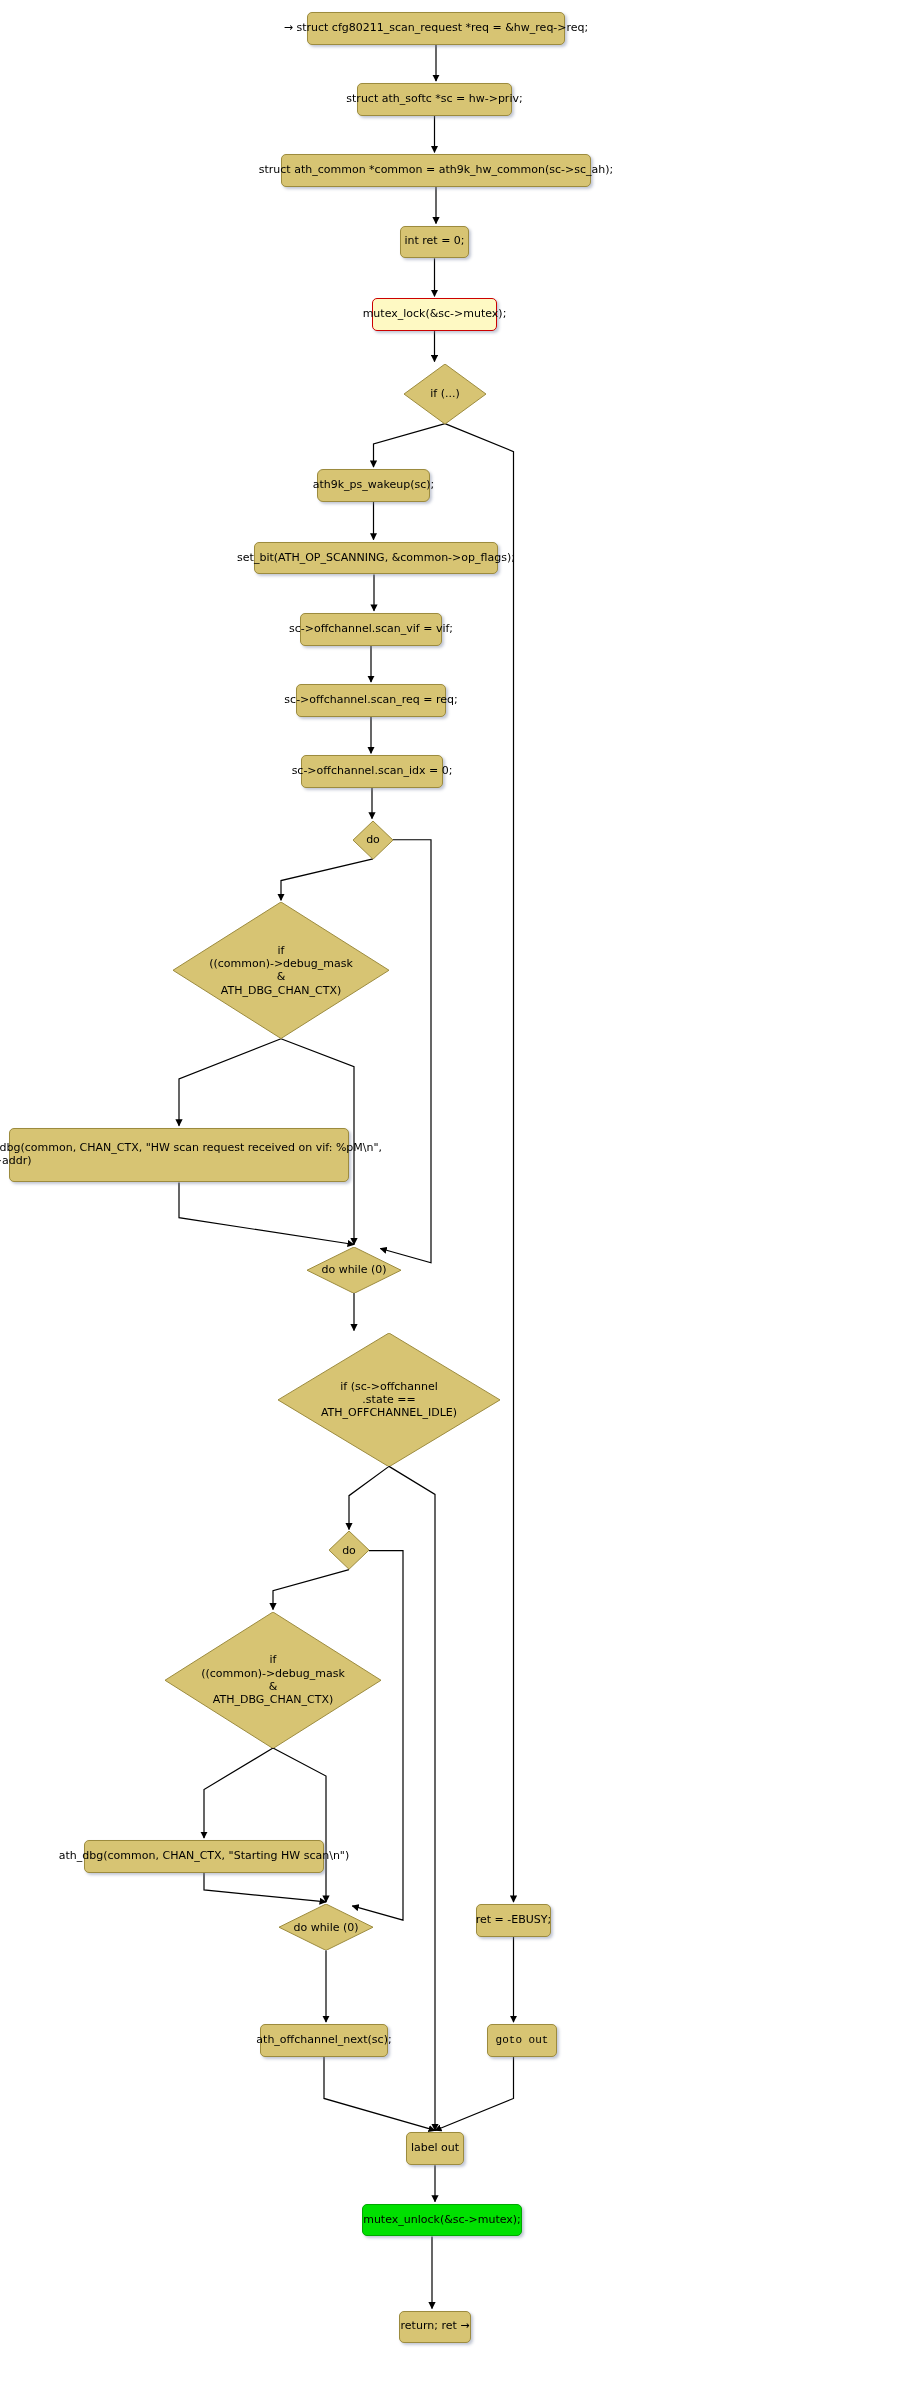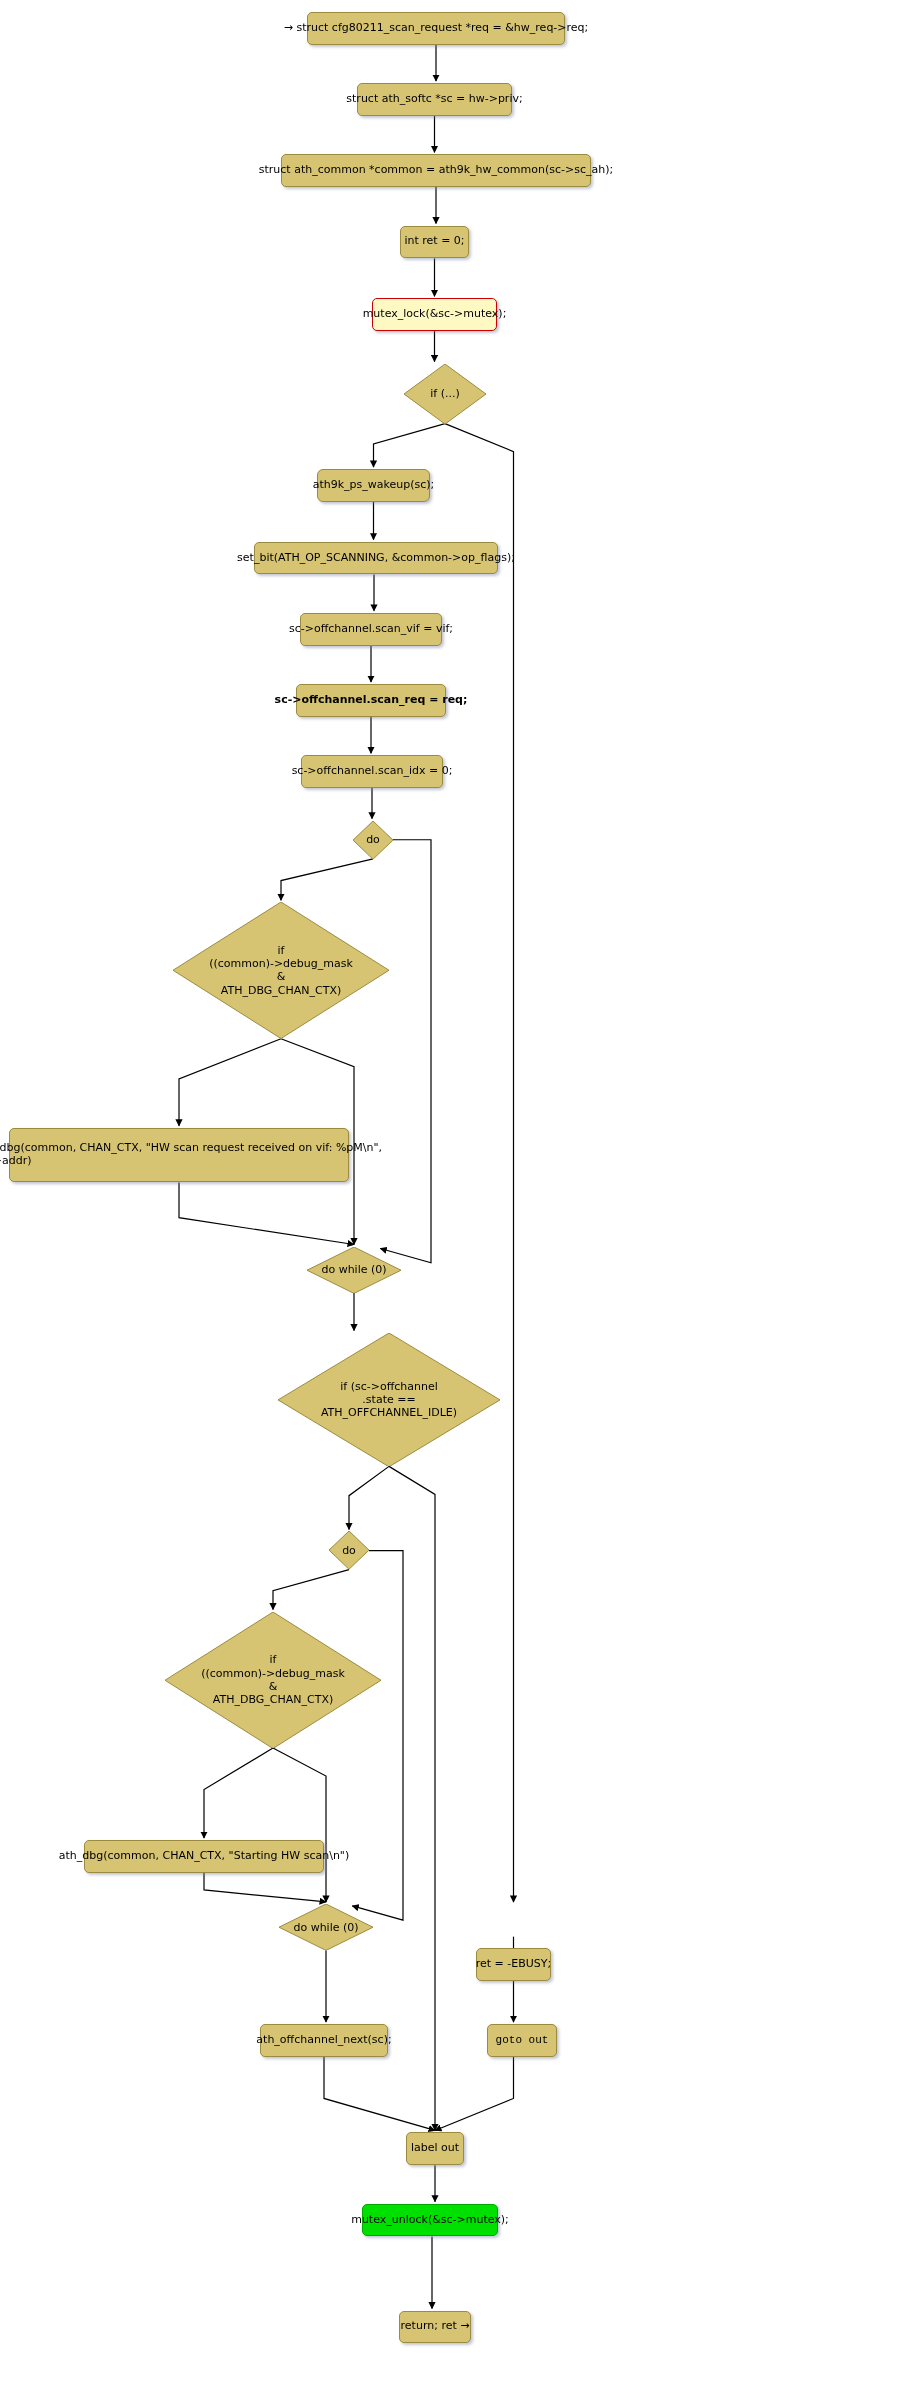--- a/index.html
+++ b/index.html
@@ -128,21 +128,21 @@
       <div class="node rect red" style="left: 372px; top: 298.274px; width: 125px; height: 32.7656px;">mutex_lock(&amp;sc-&gt;mutex);</div>
       <div class="dwrap" style="left: 404px; top: 363.568px; width: 82px; height: 60.0703px;">
         <svg class="dia" viewBox="0 0 82 60.07032098765433" preserveAspectRatio="none">
           <polygon points="41,0 82,30.035160493827163 41,60.07032098765433 0,30.035160493827163" fill="#d7c473" stroke="#9c8b3e" stroke-width="1"></polygon>
         </svg>
         <div class="dlabel">if (...)</div>
       </div>
       <div class="node rect" style="left: 317px; top: 468.928px; width: 113px; height: 32.7656px; border-radius: 6px;">ath9k_ps_wakeup(sc);</div>
       <div class="node rect" style="left: 254px; top: 541.642px; width: 244px; height: 32.7656px;">set_bit(ATH_OP_SCANNING, &amp;common-&gt;op_flags);</div>
       <div class="node rect" style="left: 300px; top: 612.872px; width: 142px; height: 32.7656px;">sc-&gt;offchannel.scan_vif = vif;</div>
-      <div class="node rect" style="left: 296px; top: 684.101px; width: 150px; height: 32.7656px; font-weight: bold;">sc-&gt;offchannel.scan_req = req;</div>
+      <div class="node rect" style="left: 296px; top: 684.101px; width: 150px; height: 32.7656px;">sc-&gt;offchannel.scan_req = req;</div>
       <div class="node rect" style="left: 301px; top: 755.331px; width: 142px; height: 32.7656px;">sc-&gt;offchannel.scan_idx = 0;</div>
       <div class="dwrap" style="left: 353px; top: 820.625px; width: 40px; height: 38.2266px;">
         <svg class="dia" viewBox="0 0 40 38.226567901234574" preserveAspectRatio="none">
           <polygon points="20,0 40,19.113283950617287 20,38.226567901234574 0,19.113283950617287" fill="#d7c473" stroke="#9c8b3e" stroke-width="1"></polygon>
         </svg>
         <div class="dlabel">do</div>
       </div>
       <div class="dwrap" style="left: 173px; top: 902.242px; width: 216px; height: 136.523px;">
         <svg class="dia" viewBox="0 0 216 136.52345679012348" preserveAspectRatio="none">
           <polygon points="108,0 216,68.26172839506174 108,136.52345679012348 0,68.26172839506174" fill="#d7c473" stroke="#9c8b3e" stroke-width="1"></polygon>
@@ -184,20 +184,20 @@
 ATH_DBG_CHAN_CTX)</div>
       </div>
       <div class="node rect" style="left: 84px; top: 1840.1px; width: 240px; height: 32.7656px;">ath_dbg(common, CHAN_CTX, "Starting HW scan\n")</div>
       <div class="dwrap" style="left: 279px; top: 1903.91px; width: 94px; height: 46.418px;">
         <svg class="dia" viewBox="0 0 94 46.417975308641985" preserveAspectRatio="none">
           <polygon points="47,0 94,23.208987654320993 47,46.417975308641985 0,23.208987654320993" fill="#d7c473" stroke="#9c8b3e" stroke-width="1"></polygon>
         </svg>
         <div class="dlabel">do while (0)</div>
       </div>
       <div class="node rect" style="left: 260px; top: 2024.11px; width: 128px; height: 32.7656px;">ath_offchannel_next(sc);</div>
-      <div class="node rect" style="left: 476px; top: 1903.91px; width: 75px; height: 32.7656px; margin-top: 44px;">ret = -EBUSY;</div>
+      <div class="node rect" style="left: 476px; top: 1903.91px; width: 75px; height: 32.7656px;">ret = -EBUSY;</div>
       <div class="node rect" style="left: 487px; top: 2024.11px; width: 70px; height: 32.7656px; font-family: Liberation Mono, monospace;">goto out</div>
       <div class="node rect" style="left: 406px; top: 2132.44px; width: 58px; height: 32.7656px;">label out</div>
-      <div class="node rect green" style="left: 362px; top: 2203.67px; width: 136px; height: 32.7656px;">mutex_unlock(&amp;sc-&gt;mutex);</div>
+      <div class="node rect green" style="left: 362px; top: 2203.67px; width: 160px; height: 32.7656px;">mutex_unlock(&amp;sc-&gt;mutex);</div>
       <div class="node rect" style="left: 399px; top: 2310.51px; width: 72px; height: 32.7656px;">return; ret →</div>
     </div>
 
 </div>
 
 </body></html>

